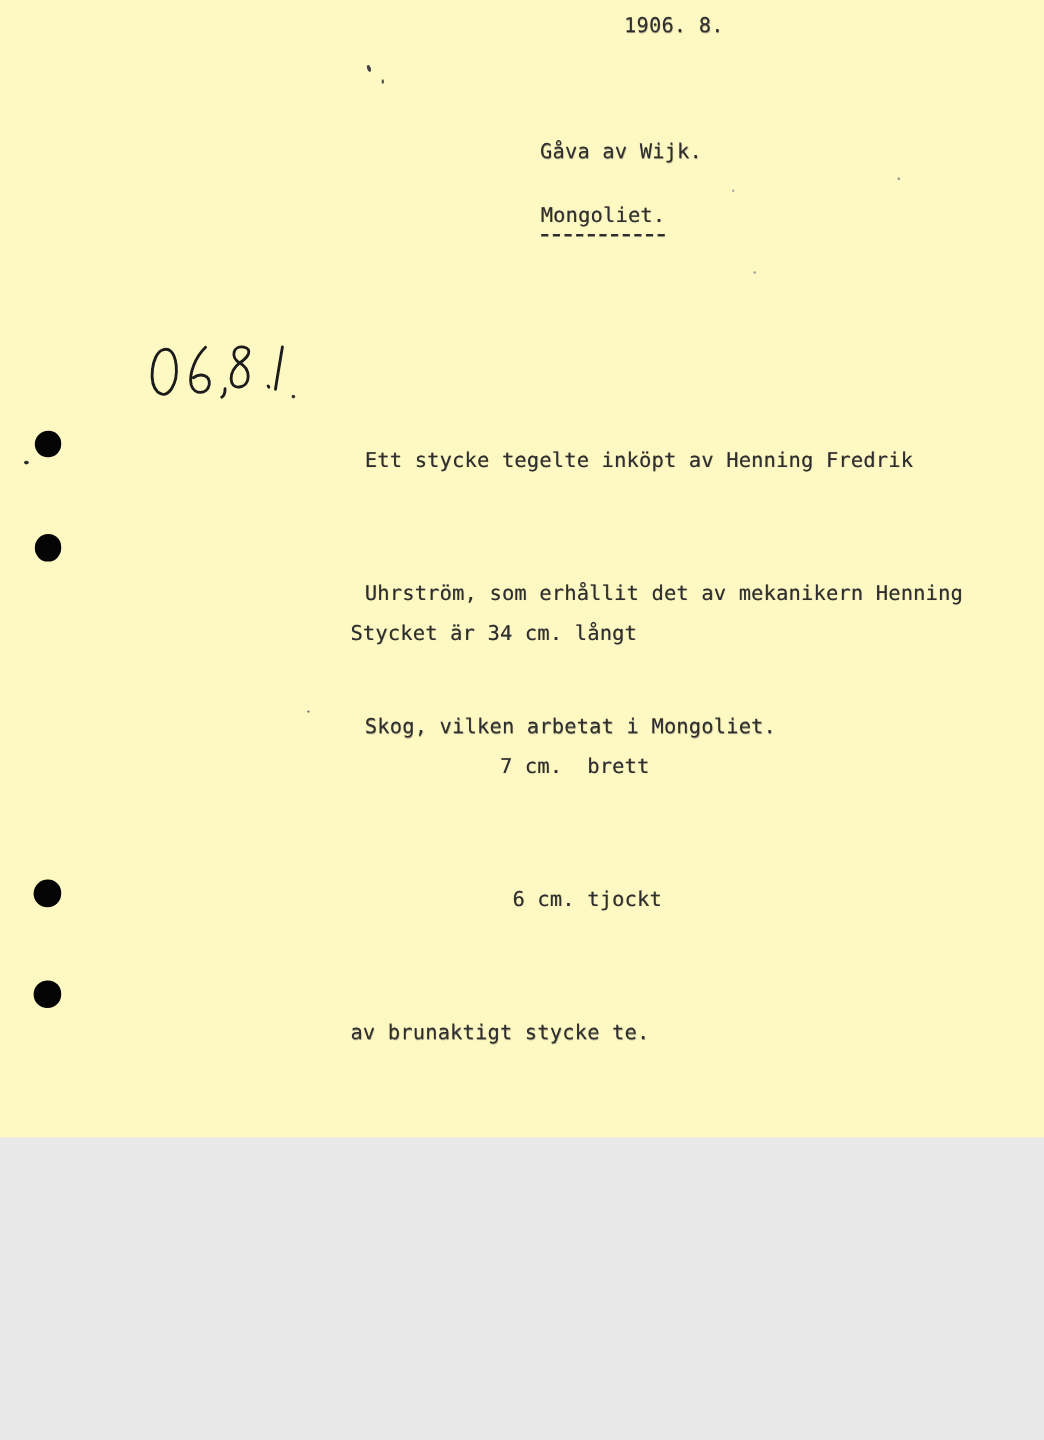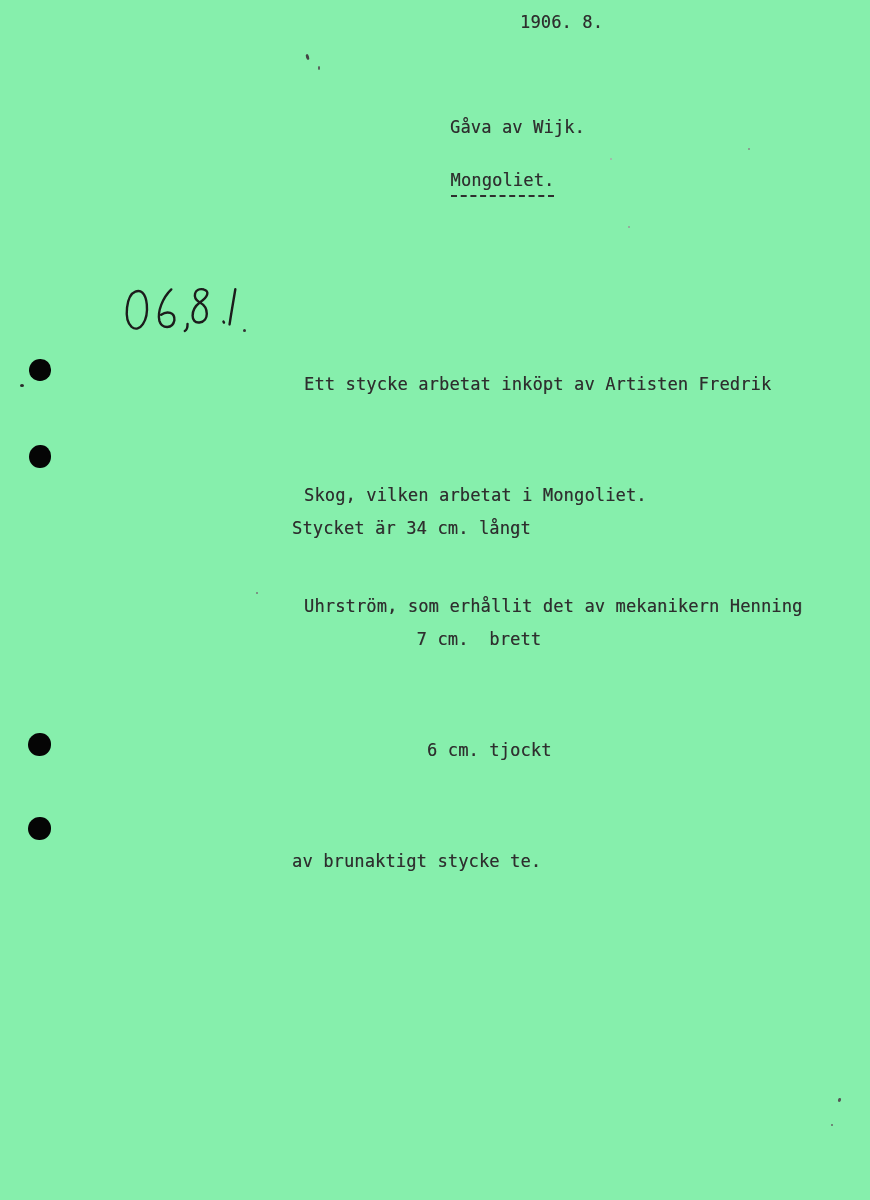--- a/index.html
+++ b/index.html
@@ -3,23 +3,23 @@
 <meta charset="utf-8">
 <style>
   html, body {
     margin: 0;
     padding: 0;
     background: #e8e8e8;
   }
   .page {
     position: relative;
     width: 870px;
-    height: 1200px;
+    height: 948px;
     margin: 0 auto;
-    background: #86efac;
+    background: #fef9c3;
     overflow: hidden;
     font-family: "DejaVu Sans Mono", "Liberation Mono", monospace;
     color: #2e2e2e;
   }
   .typewriter {
     position: absolute;
     font-size: 17px;
     letter-spacing: 0.15px;
     color: #2e2e2e;
     text-shadow: 0.3px 0.3px 0.6px rgba(46,46,46,0.55);
@@ -85,23 +85,23 @@
       <path class="hw-stroke" d="M16,7 C7,10 3,34 11,42 C19,49 28,36 27,20 C26,8 21,5 16,7"></path>
       <path class="hw-stroke" d="M52,6 C43,14 37,28 39,37 C41,45 52,46 54,37 C55,29 47,27 41,31"></path>
       <path class="hw-stroke" d="M67,41 C67,44 66,47 64,48"></path>
       <path class="hw-stroke" d="M84,7 C75,5 72,15 80,20 C89,25 89,39 79,40 C70,41 70,27 80,20 C88,15 91,9 84,7"></path>
       <path class="hw-stroke" d="M103,40 L103.5,41"></path>
       <path class="hw-stroke" d="M116,8 C114,18 111,32 109,43"></path>
     </svg>
   </div>
 
   <div class="typewriter block" style="left:304px; top:292px;">
-    <div>Ett stycke arbetat inköpt av Artisten Fredrik</div>
+    <div>Ett stycke tegelte inköpt av Henning Fredrik</div>
+    <div>Uhrström, som erhållit det av mekanikern Henning</div>
     <div>Skog, vilken arbetat i Mongoliet.</div>
-    <div>Uhrström, som erhållit det av mekanikern Henning</div>
   </div>
 
   <div class="typewriter block" style="left:292px; top:436px;">
     <div>Stycket är 34 cm. långt</div>
     <div>            7 cm.  brett</div>
     <div>             6 cm. tjockt</div>
     <div>av brunaktigt stycke te.</div>
   </div>
 
   <div class="hole-punch" style="left:29px; top:359px; width:22px; height:22px;"></div>

